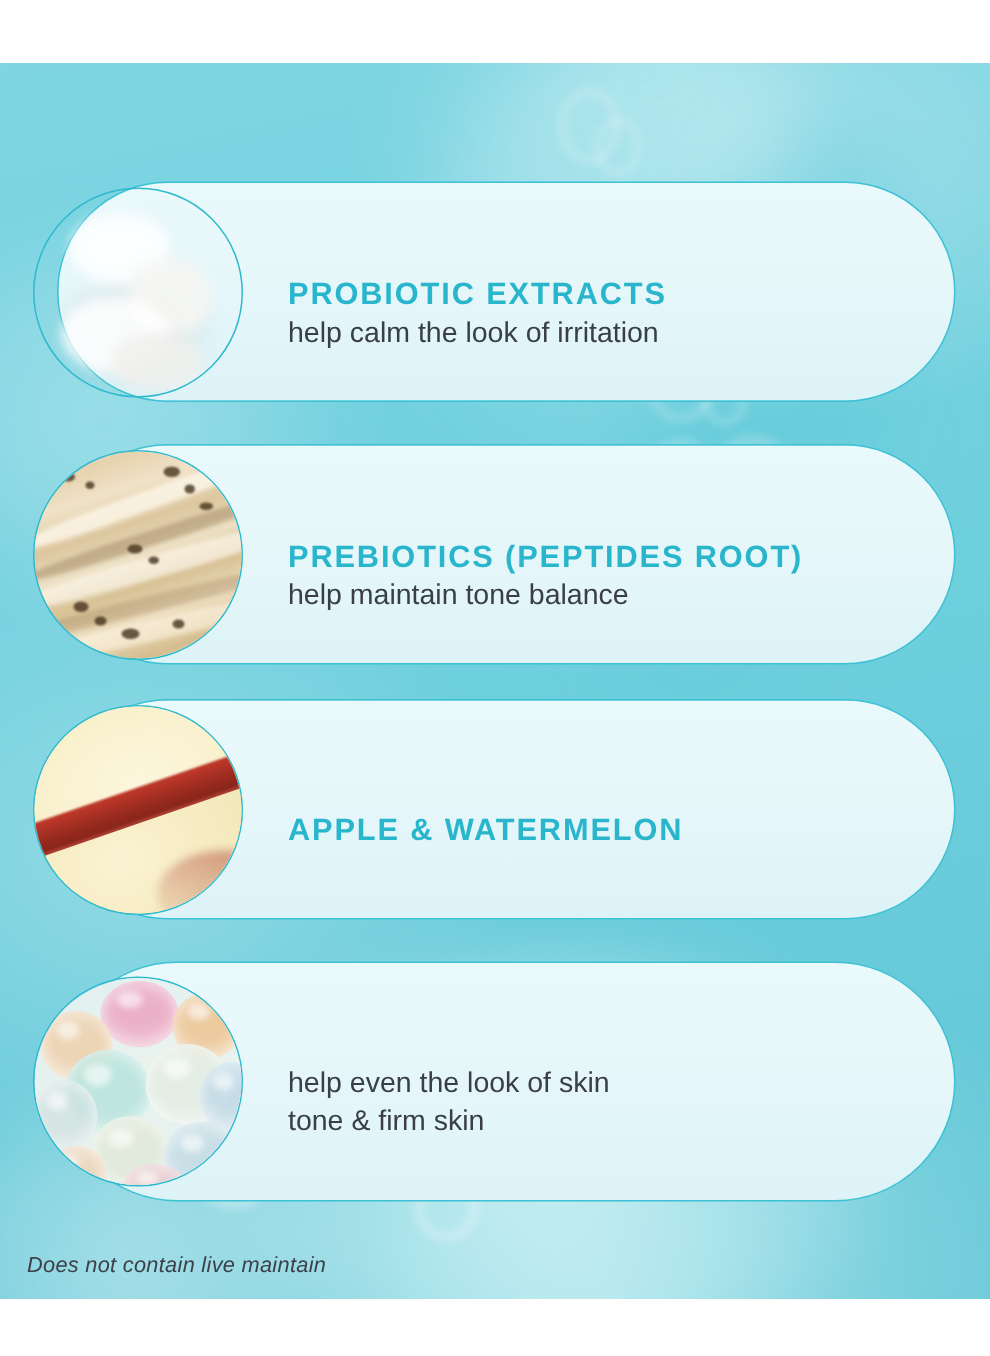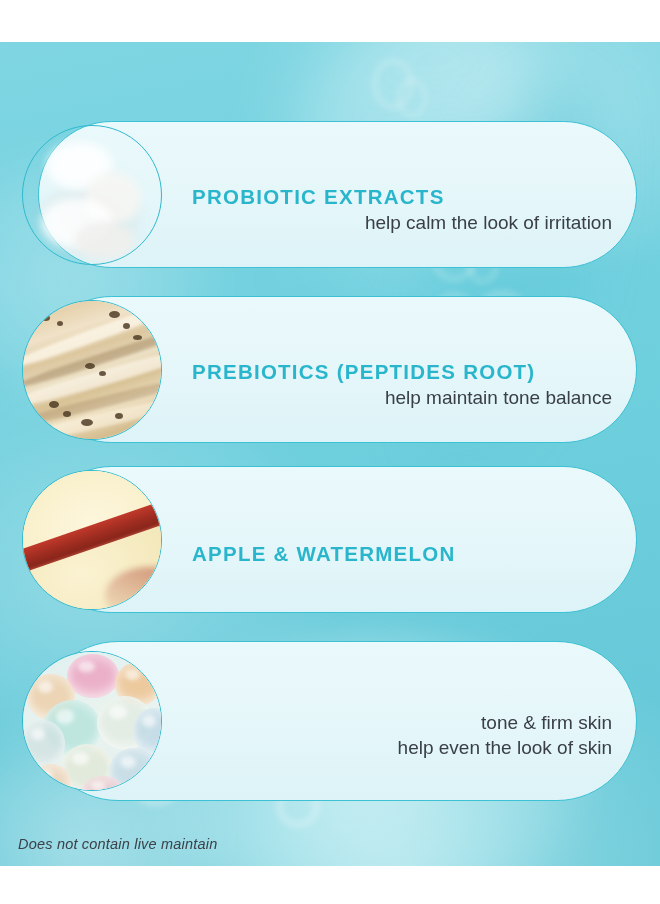--- a/index.html
+++ b/index.html
@@ -131,21 +131,21 @@
     margin: 0 0 2px 0;
     white-space: nowrap;
   }
   .card-desc {
     color: #3a3f47;
     font-size: 19px;
     font-weight: normal;
     line-height: 1.3;
     margin: 0;
   }
-  .card-desc .line { display: block; text-align: right; }
+  .card-desc .line { display: block; }
 
   
   .circle {
     position: absolute;
     left: 22px;
     top: 50%;
     transform: translateY(-50%);
     width: 140px;
     height: 140px;
     border-radius: 50%;
@@ -369,22 +369,22 @@
         <div class="apple-skin"></div>
         <div class="apple-skin2"></div>
         <div class="apple-bottom"></div>
         <div class="apple-edge"></div>
       </div>
     </div>
 
     <div class="card card-4">
       <div class="card-text">
         <p class="card-desc">
+          <span class="line">help even the look of skin</span>
           <span class="line">tone &amp; firm skin</span>
-          <span class="line">help even the look of skin</span>
         </p>
       </div>
     </div>
     <div class="circle" style="top:721px;transform:translateY(-50%);">
       <div class="circle-inner img-beads">
         <div class="bead" style="left:44px;top:2px;width:52px;height:44px;background:rgba(236,160,190,0.80);"></div>
         <div class="bead" style="left:92px;top:10px;width:46px;height:44px;background:rgba(238,186,128,0.72);"></div>
         <div class="bead" style="left:4px;top:22px;width:48px;height:46px;background:rgba(240,198,150,0.66);"></div>
         <div class="bead" style="left:20px;top:48px;width:58px;height:56px;background:rgba(178,226,218,0.78);"></div>
         <div class="bead" style="left:74px;top:44px;width:56px;height:54px;background:rgba(226,236,226,0.82);"></div>

